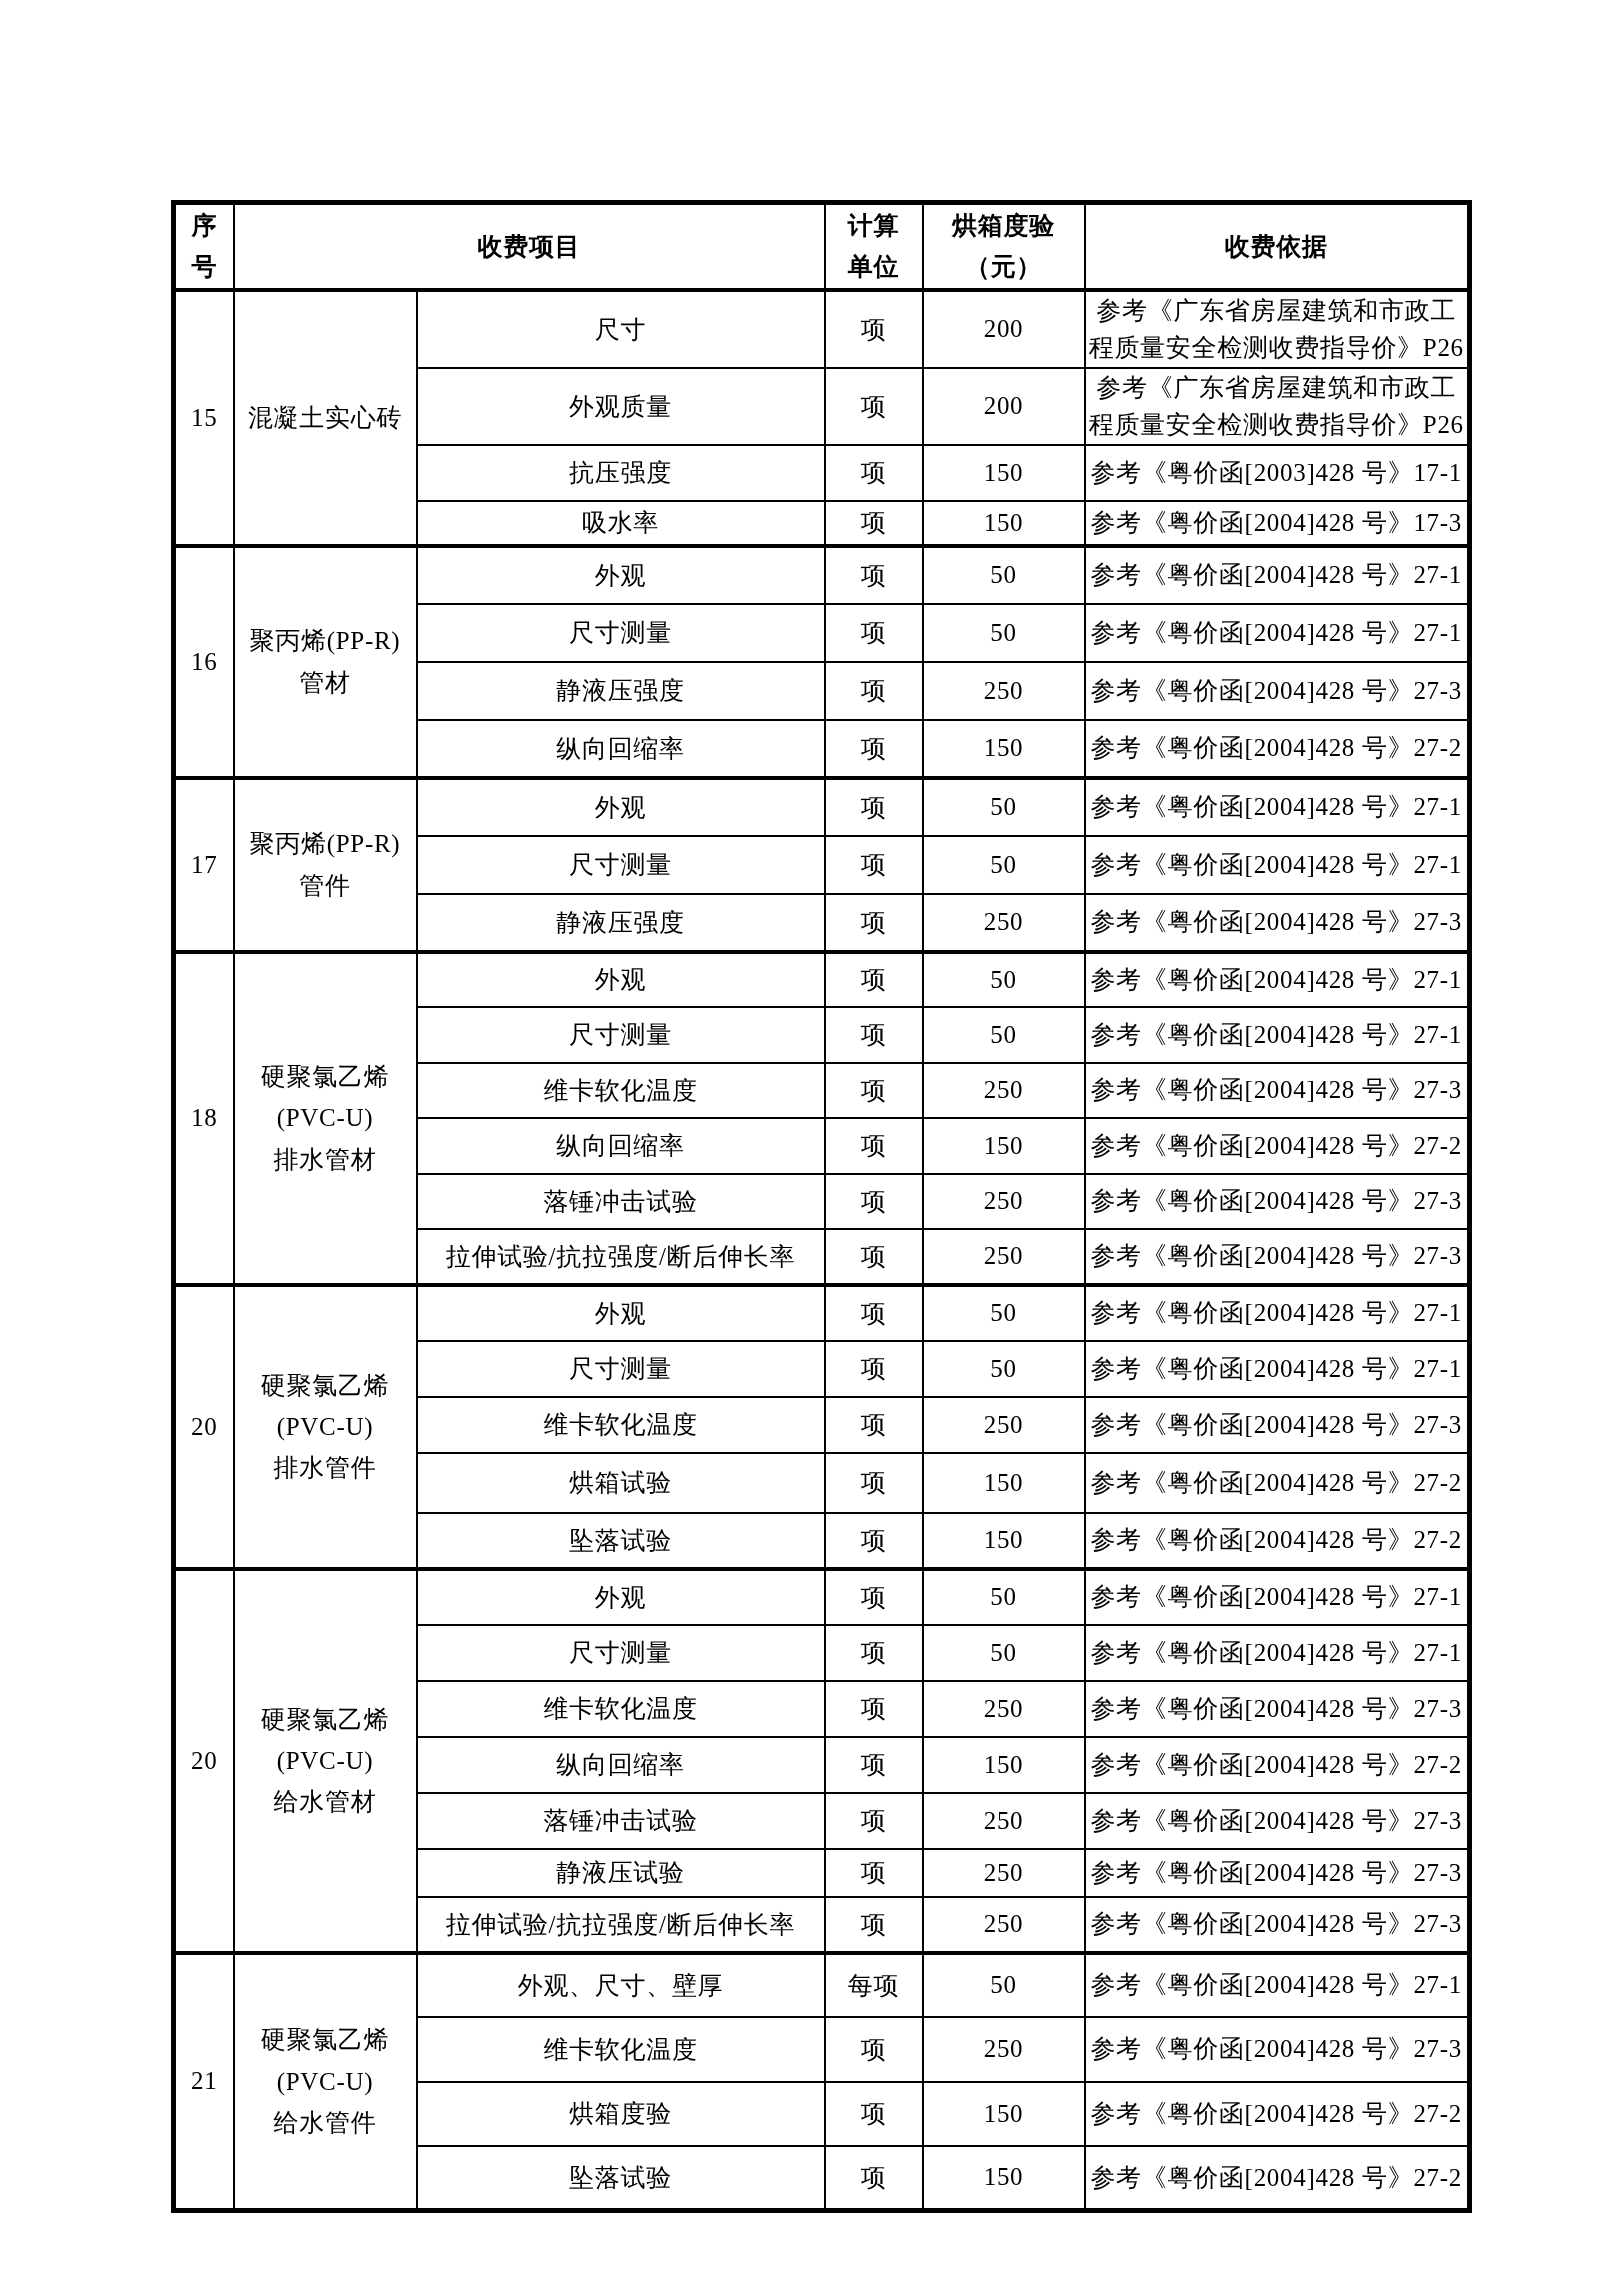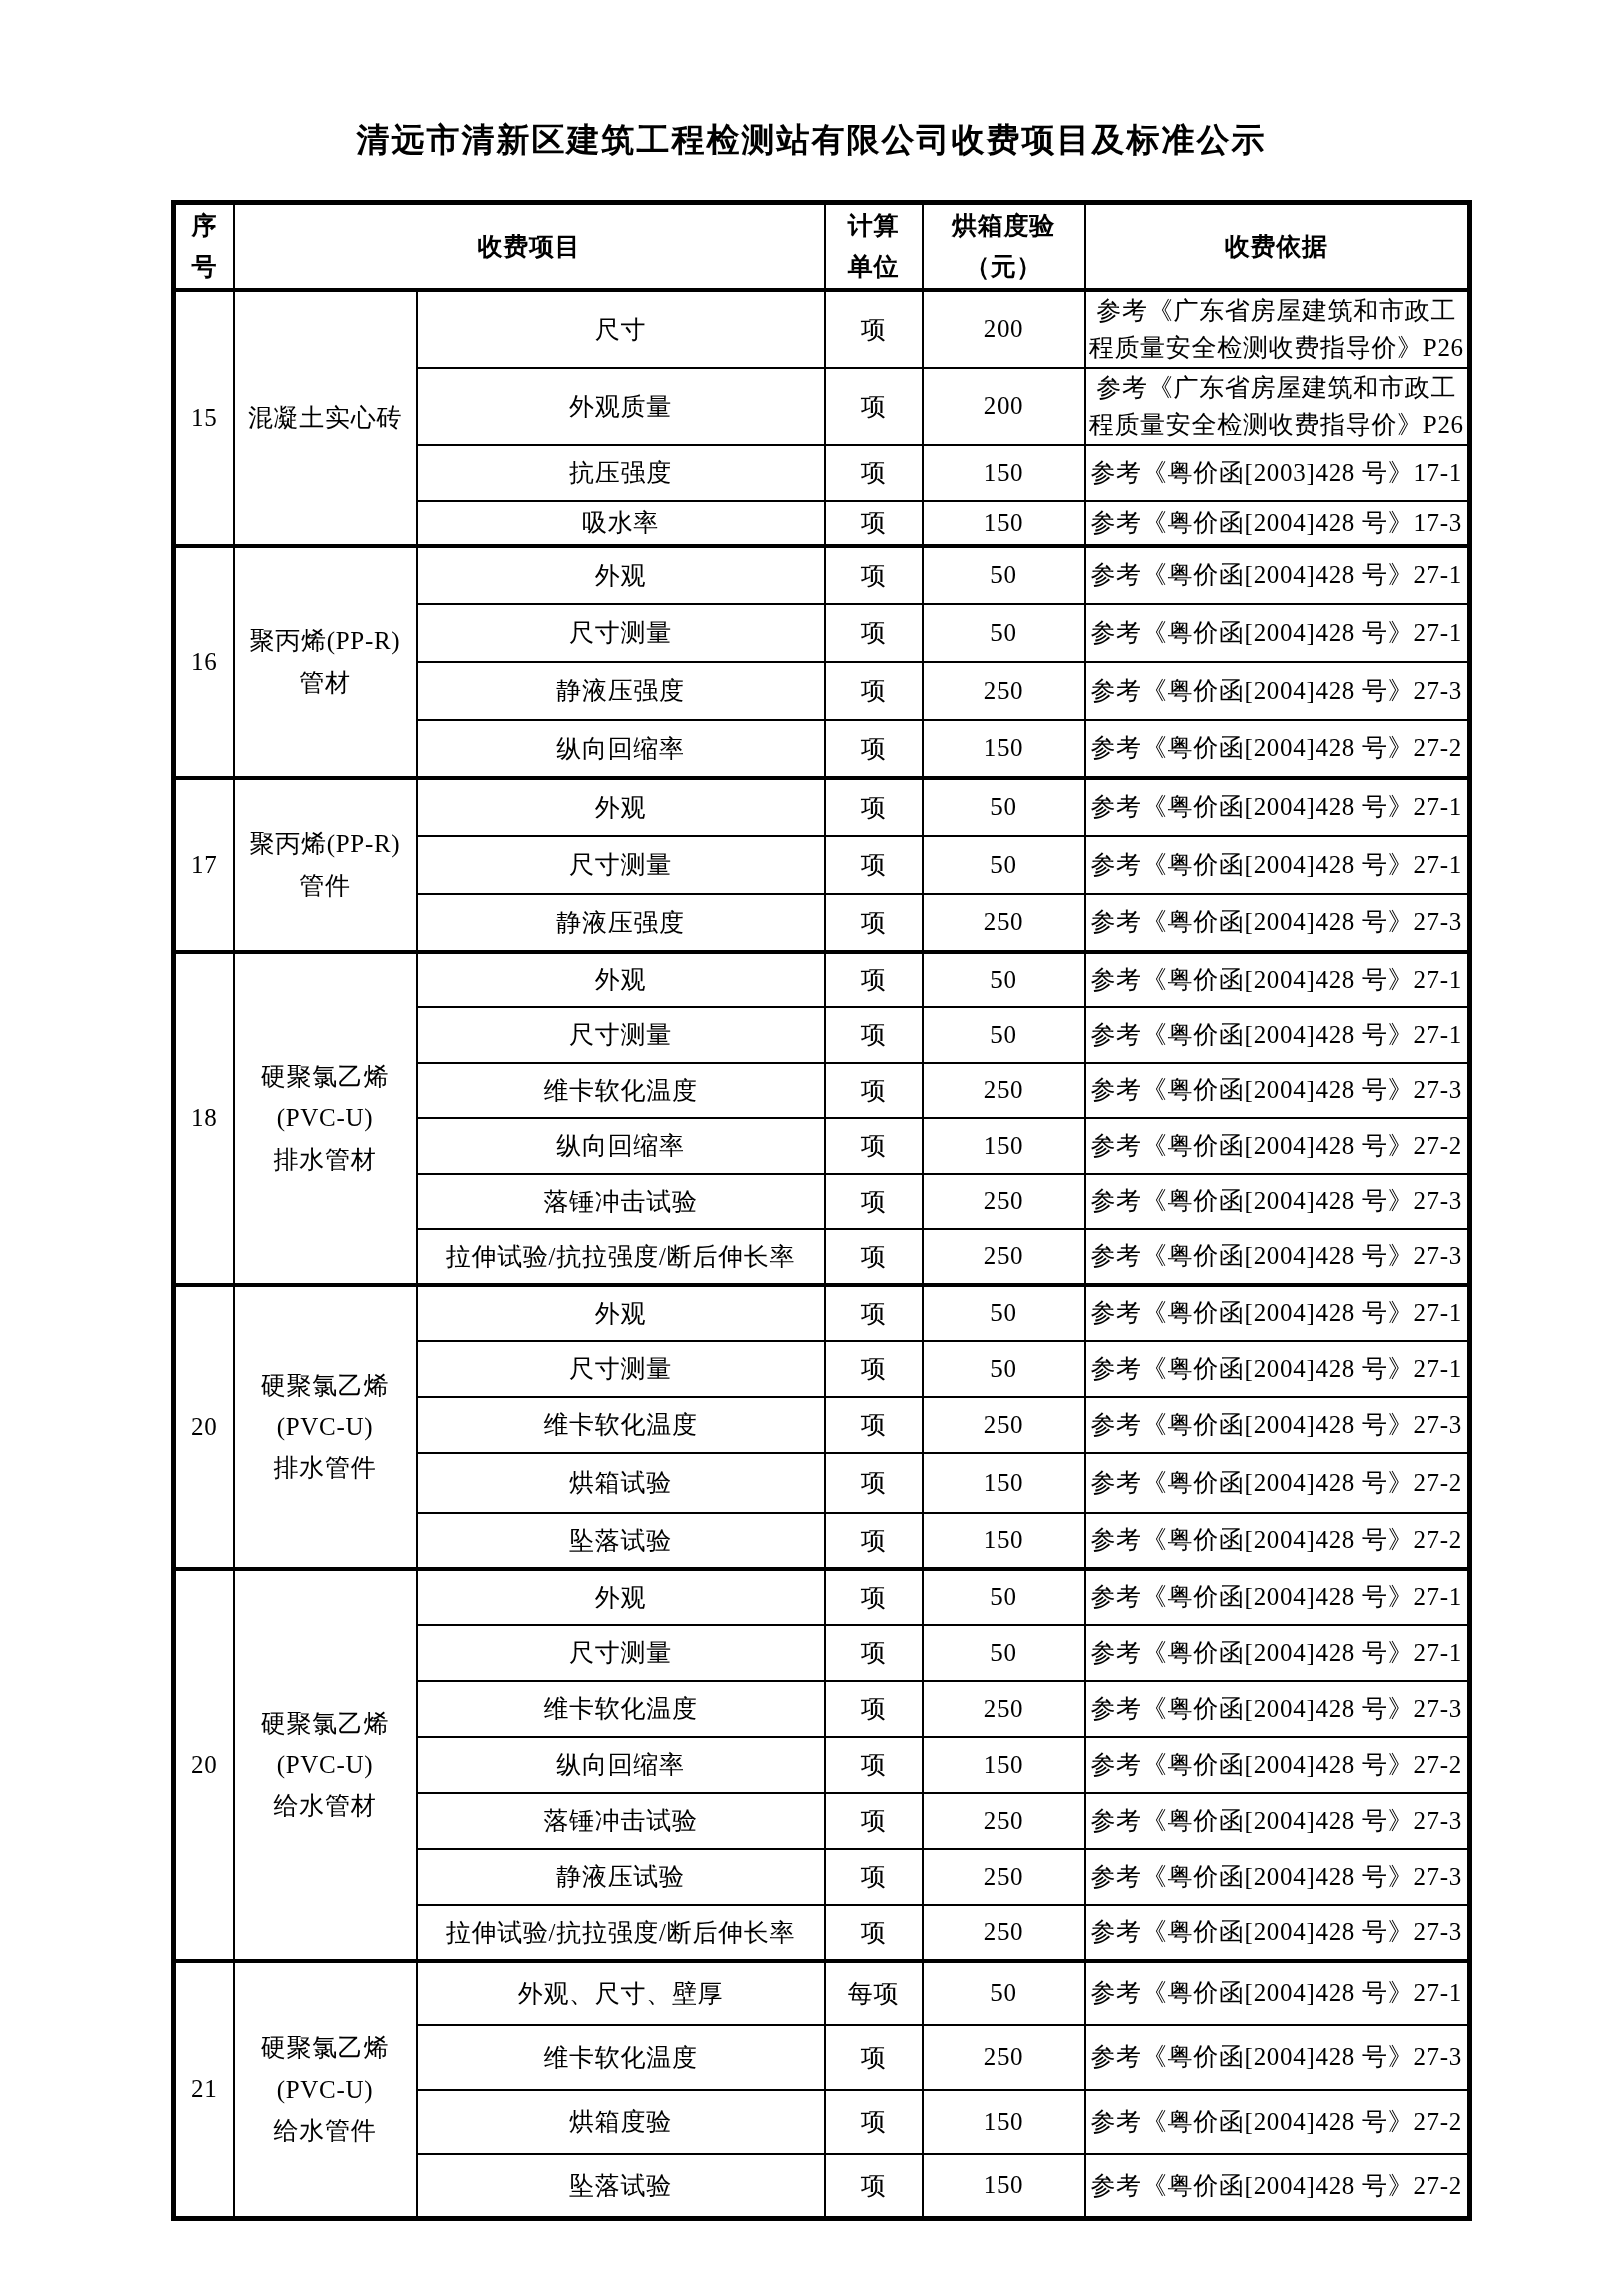--- a/index.html
+++ b/index.html
@@ -54,21 +54,20 @@
     text-align:center;
     font-size:21px;
     letter-spacing:1.3px;
   }
 </style>
 </head>
 <body>
 
 <div class="page">
 
-  <div class="title">清远市清新区建筑工程检测站有限公司收费项目及标准公示</div>
 
   <table class="fee">
     <colgroup>
       <col style="width:60px">
         <col style="width:183px">
         <col style="width:408px">
       <col style="width:98px">
         <col style="width:162px">
         <col style="width:385px">
     </colgroup>
@@ -265,21 +264,21 @@
       <td>项</td>
       <td class="feeval">150</td>
       <td class="basis">参考《粤价函[2004]428 号》27-2</td>
     </tr>
     <tr style="height:56px">
       <td>落锤冲击试验</td>
       <td>项</td>
       <td class="feeval">250</td>
       <td class="basis">参考《粤价函[2004]428 号》27-3</td>
     </tr>
-    <tr style="height:56px">
+    <tr style="height:48px">
       <td>静液压试验</td>
       <td>项</td>
       <td class="feeval">250</td>
       <td class="basis">参考《粤价函[2004]428 号》27-3</td>
     </tr>
     <tr style="height:56px">
       <td>拉伸试验/抗拉强度/断后伸长率</td>
       <td>项</td>
       <td class="feeval">250</td>
       <td class="basis">参考《粤价函[2004]428 号》27-3</td>

